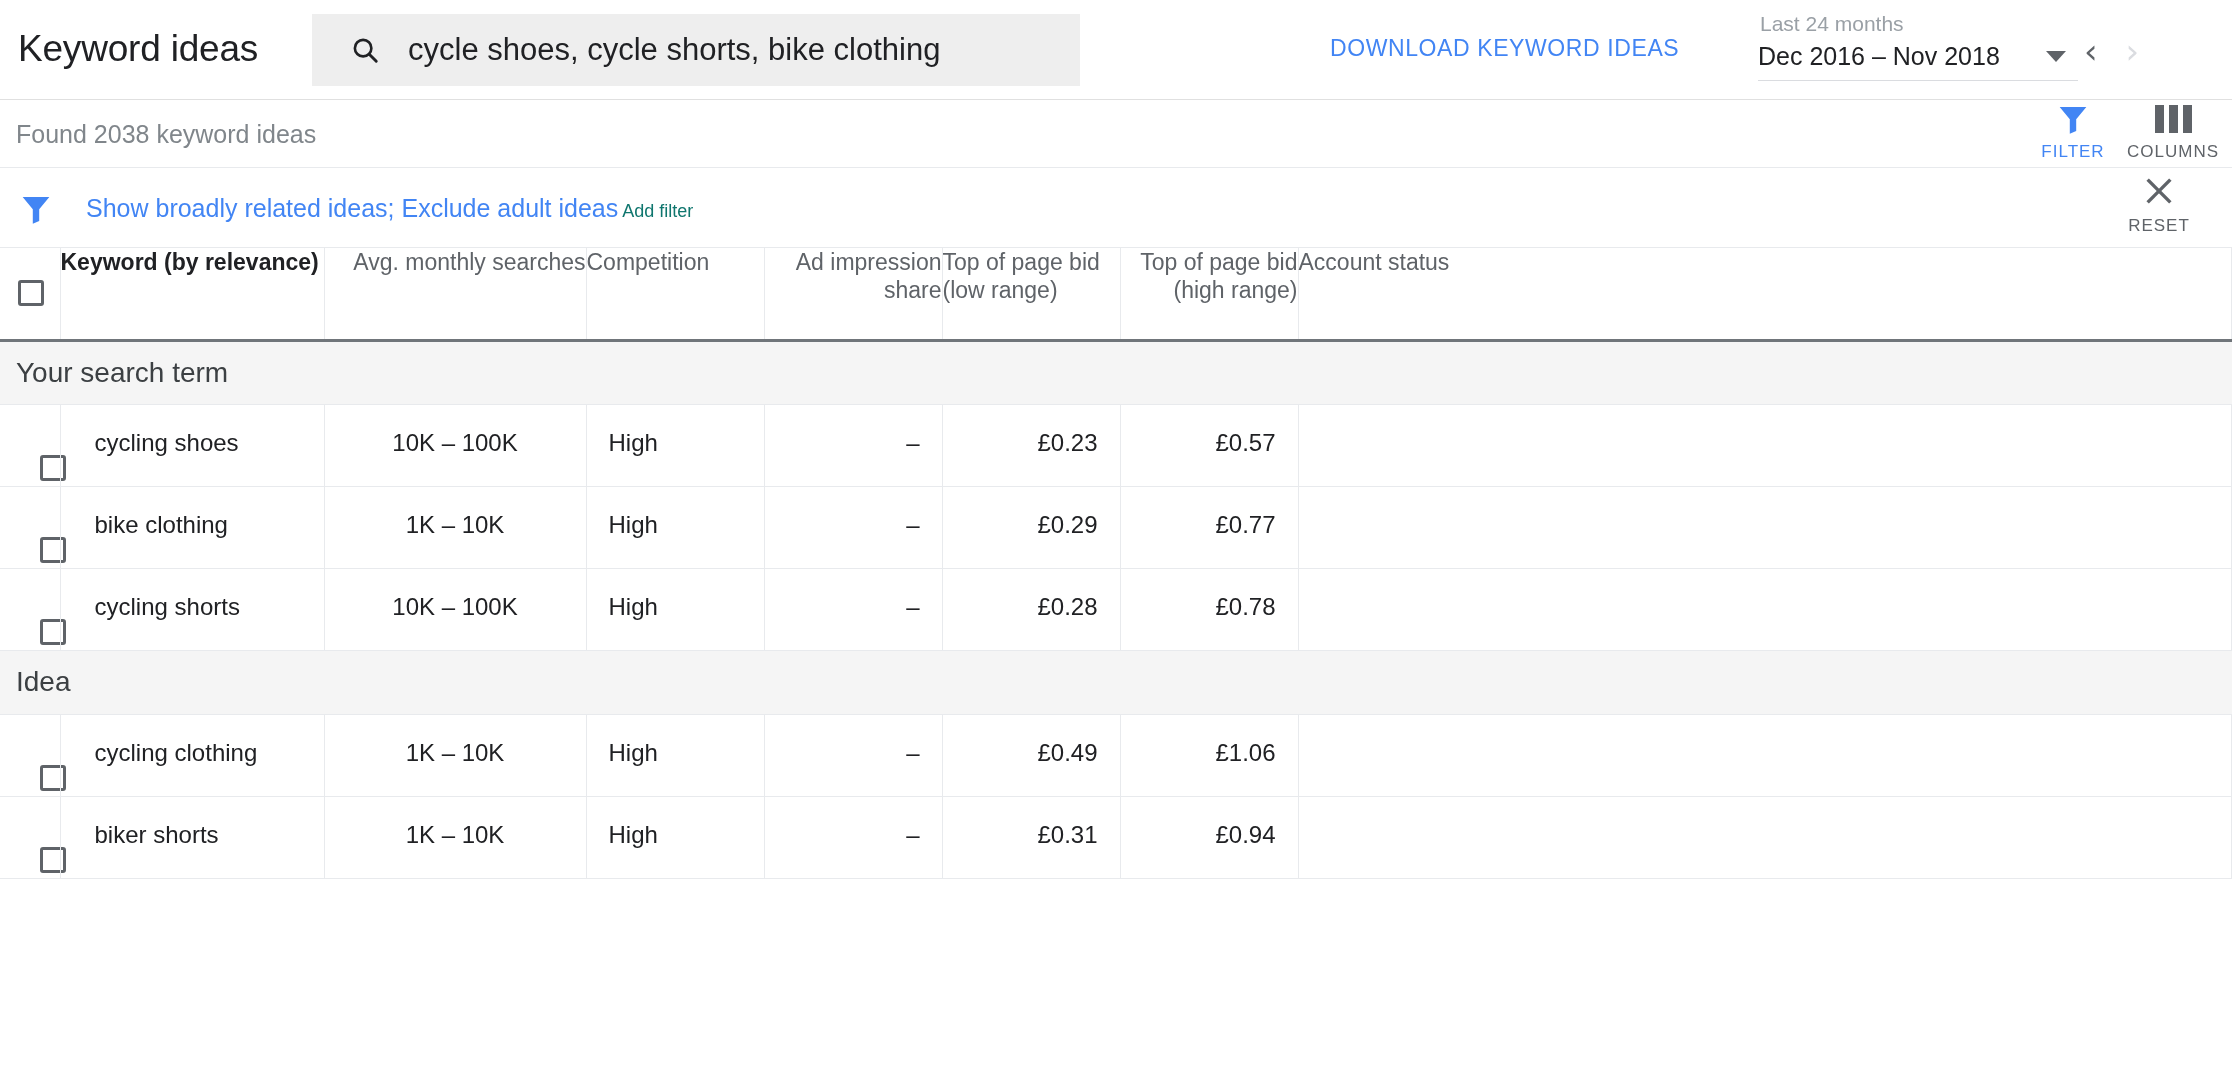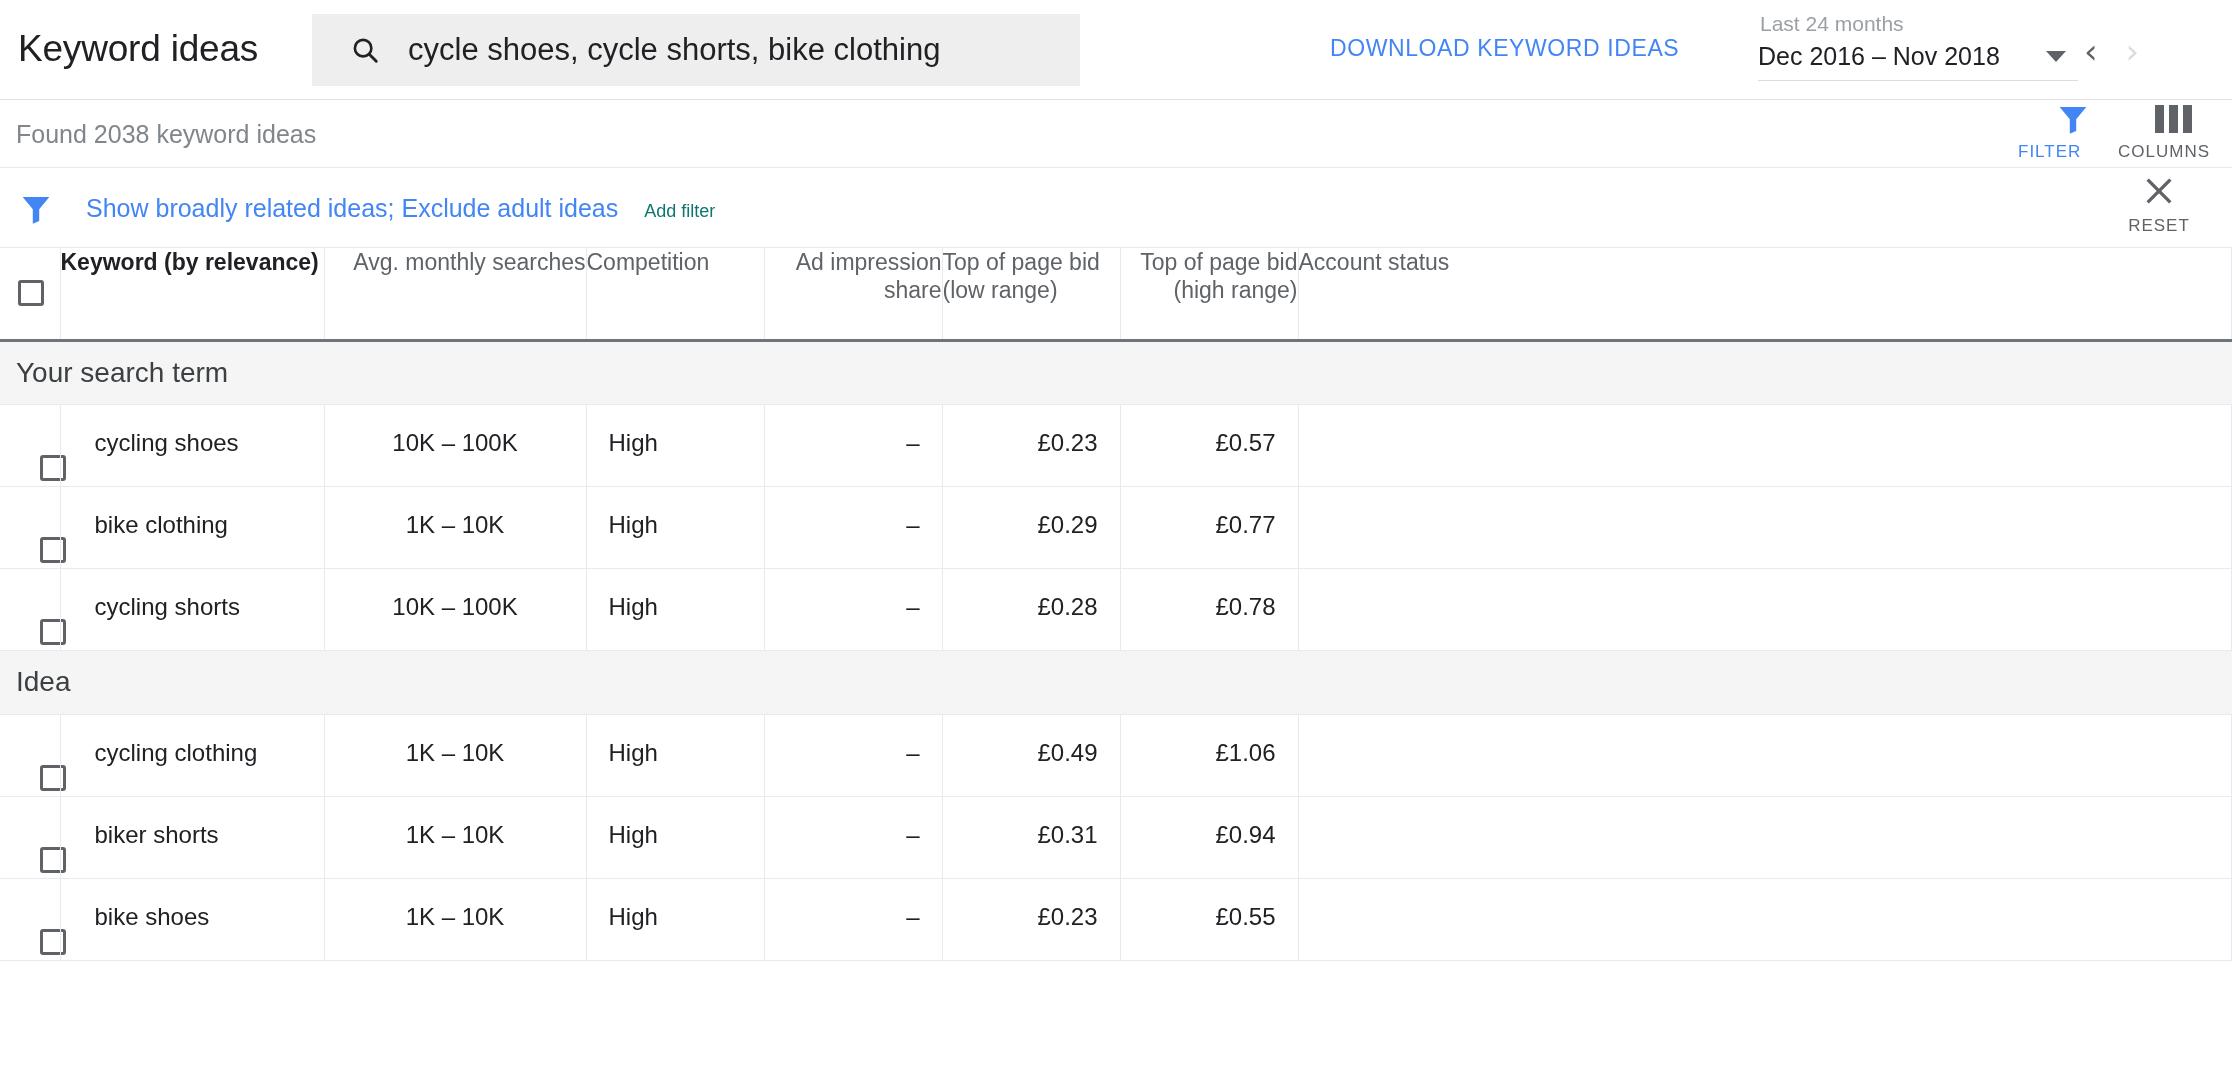--- a/index.html
+++ b/index.html
@@ -100,21 +100,21 @@
   .found-text {
     position: absolute;
     left: 16px; top: 20px;
     font-size: 25px;
     color: #80868b;
   }
   .tool-btn {
     position: absolute;
     top: 0;
     width: 110px;
-    text-align: left;
+    text-align: center;
     cursor: pointer;
   }
   .tool-btn .tool-icon { height: 34px; display:flex; align-items:center; justify-content:center; margin-top: 2px;}
   .tool-btn .tool-label {
     font-size: 17px;
     letter-spacing: 1px;
     margin-top: 6px;
     color: #5f6368;
   }
   #filter-btn { left: 2018px; }
@@ -128,21 +128,21 @@
     position: relative;
     height: 80px;
     border-bottom: 1px solid #e8eaed;
   }
   .filter-funnel-sm { position:absolute; left: 20px; top: 26px; }
   .filter-chips {
     position: absolute;
     left: 86px; top: 26px;
     display: flex;
     align-items: baseline;
-    gap: 26px;
+    gap: 4px;
     text-align: center;
   }
   .chip-text { font-size: 25px; color: #4285f4; cursor: pointer; }
   .add-filter { font-size: 18px; color: #0f766e; cursor: pointer; }
   #reset-btn {
     position: absolute;
     left: 2104px; top: 6px;
     width: 110px;
     text-align: center;
     cursor: pointer;
@@ -389,29 +389,17 @@
           </td>
         <td class="c-keyword"><span class="kw-label">biker shorts</span></td>
         <td class="c-vol">1K – 10K</td>
         <td class="c-comp">High</td>
         <td class="c-imp">–</td>
         <td class="c-bid">£0.31</td>
         <td class="c-bid">£0.94</td>
         <td class="c-status"></td>
       </tr>
 
-      <tr class="data-row">
-        <td class="c-check">
-            <div class="row-checkbox"></div>
-          </td>
-        <td class="c-keyword"><span class="kw-label">bike shoes</span></td>
-        <td class="c-vol">1K – 10K</td>
-        <td class="c-comp">High</td>
-        <td class="c-imp">–</td>
-        <td class="c-bid">£0.23</td>
-        <td class="c-bid">£0.55</td>
-        <td class="c-status"></td>
-      </tr>
 
     </tbody>
   </table>
 
 </div>
 
 </body></html>

